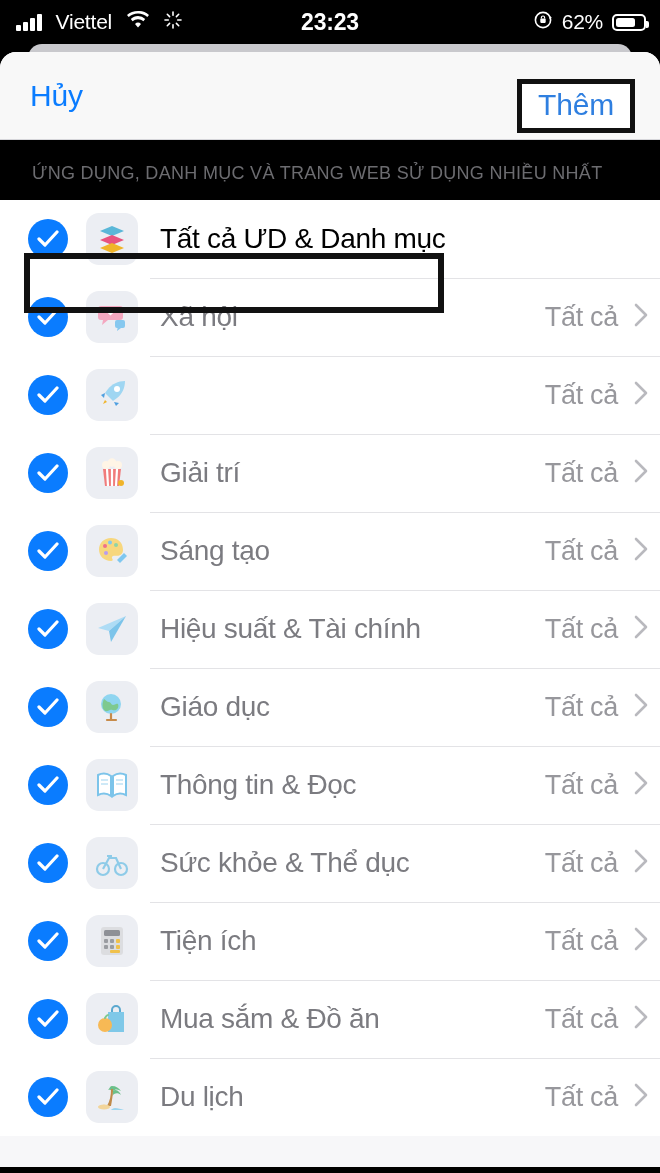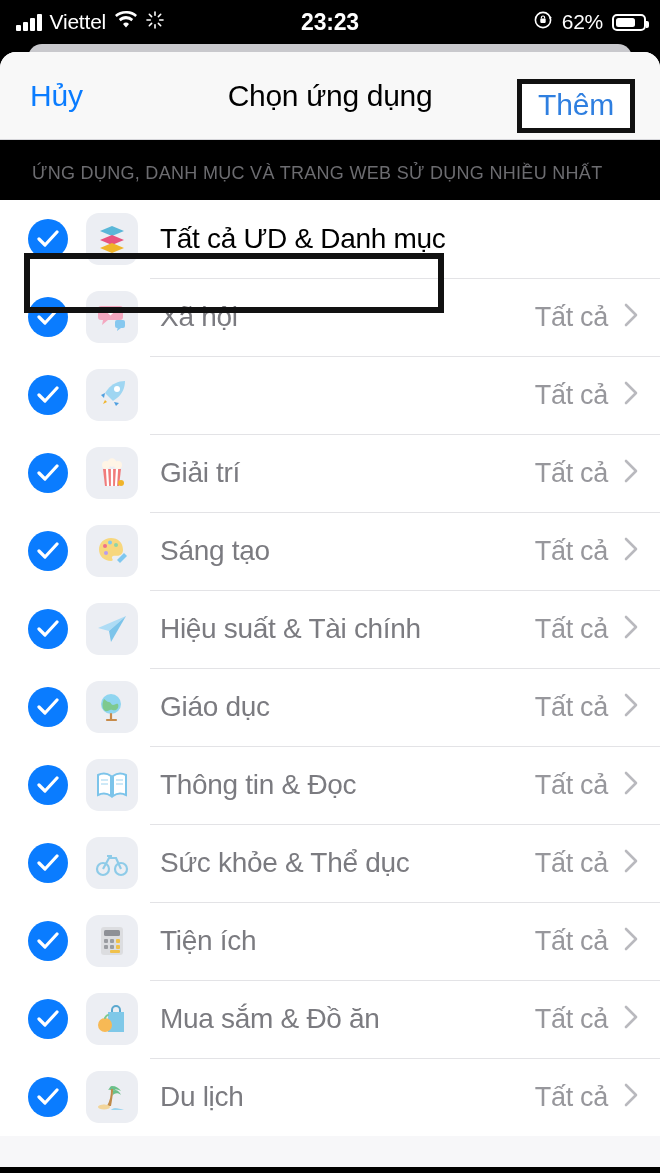--- a/index.html
+++ b/index.html
@@ -9,21 +9,21 @@
     font-family: "Liberation Sans", "DejaVu Sans", sans-serif;
     overflow: hidden;
   }
   #screen { position: relative; width: 660px; height: 1173px; background: #000; }
 
   
   .statusbar {
     position: absolute; top: 0; left: 0; width: 660px; height: 44px;
     color: #fff; display: flex; align-items: center;
   }
-  .sb-left { position: absolute; left: 16px; display: flex; align-items: center; gap: 8px; }
+  .sb-left { position: absolute; left: 16px; display: flex; align-items: center; gap: 14px; }
   .sb-center { position: absolute; left: 0; width: 660px; text-align: center;
                font-size: 23px; font-weight: bold; letter-spacing: -0.2px; }
   .sb-right { position: absolute; right: 14px; display: flex; align-items: center; gap: 9px; }
   .carrier { font-size: 21px; letter-spacing: -0.2px; }
   .bars { display: flex; align-items: flex-end; gap: 2.5px; height: 17px; }
   .bars i { display: block; width: 4.5px; background: #fff; border-radius: 1px; }
   .bars i:nth-child(1){height:6px}.bars i:nth-child(2){height:9px}
   .bars i:nth-child(3){height:13px}.bars i:nth-child(4){height:17px}
   .pct { font-size: 21px; letter-spacing: -0.3px; }
   .batt { position: relative; width: 34px; height: 17px; border: 2px solid #fff;
@@ -67,21 +67,21 @@
   .section-header {
     background: #000000; padding: 20px 32px 14px;
     font-size: 18px; line-height: 1.45; color: #6c6c70;
     letter-spacing: 0.3px; text-transform: uppercase;
   }
 
   
   .list { background: #fff; }
   .row {
     position: relative; display: flex; align-items: center;
-    height: 78px; padding-left: 28px; padding-right: 22px;
+    height: 78px; padding-left: 28px; padding-right: 12px;
   }
   .row + .row::before {
     content: ""; position: absolute; left: 150px; right: 0; top: 0;
     height: 1px; background: #e3e3e6;
   }
   .check {
     flex: 0 0 auto; width: 40px; height: 40px; border-radius: 50%;
     background: #0a7cff; position: relative; margin-right: 18px;
   }
   .check svg { position: absolute; left: 9px; top: 10px; }
@@ -156,21 +156,20 @@
         </span>
     </div>
   </div>
 
   <div class="sheet-back"></div>
 
   <div class="sheet">
 
     <div class="navbar">
       <span class="nav-cancel">Hủy</span>
-      <span class="nav-title">Chọn ứng dụng</span>
       <span class="nav-add-box">
         <span class="nav-add">Thêm</span>
       </span>
     </div>
 
     <div class="section-header">ỨNG DỤNG, DANH MỤC VÀ TRANG WEB SỬ DỤNG NHIỀU NHẤT</div>
 
     <div class="list">
 
       <div class="row selected">

